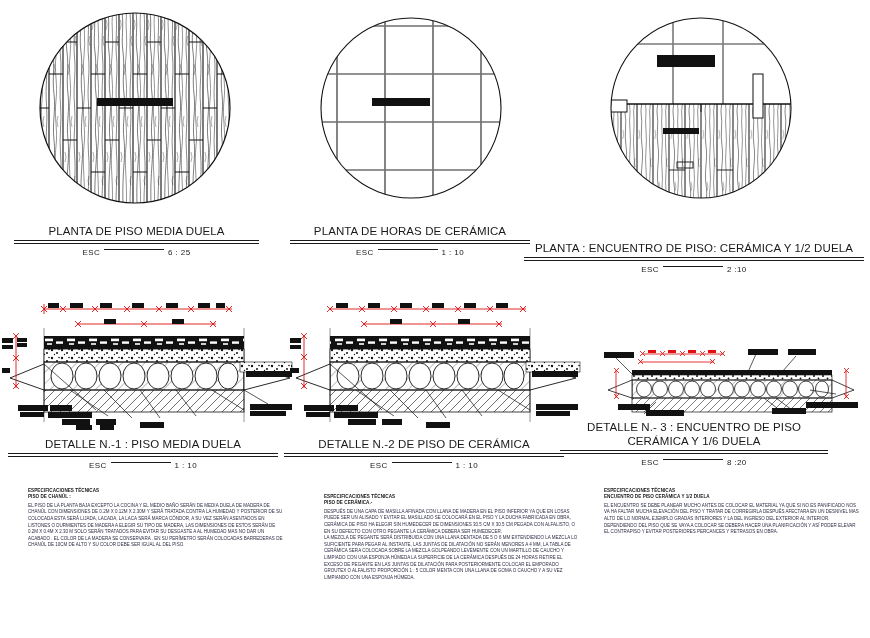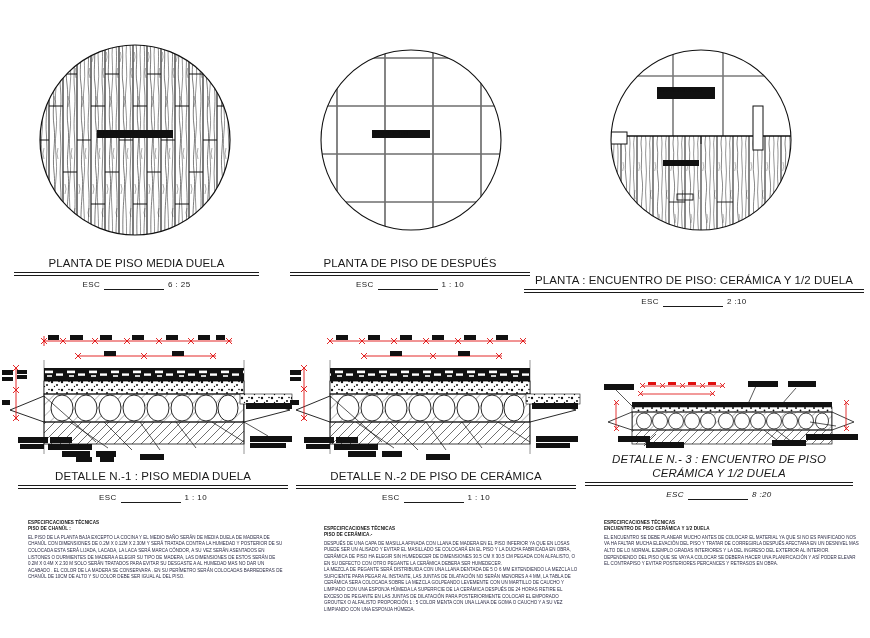--- a/index.html
+++ b/index.html
@@ -1,39 +1,39 @@
 <!DOCTYPE html>
 <html><head>
 <meta charset="utf-8">
 <style>
   html,body{margin:0;padding:0;background:#ffffff;}
   body{
     width:870px;height:638px;position:relative;overflow:hidden;
     font-family:"Liberation Sans", sans-serif;
     color:#1a1a1a;
   }
-  .sheet{position:absolute;inset:0;margin-top:32px;}
+  .sheet{position:absolute;inset:0;}
   .plan-wrap{position:absolute;}
 
   .circ-label{
     position:absolute;background:#111;color:#111;
     font-size:5px;line-height:6px;letter-spacing:-.3px;
     white-space:nowrap;overflow:hidden;
     font-family:"Liberation Sans", sans-serif;
   }
 
   
   .titleblock{position:absolute;text-align:center;}
   .titleblock .t-main{
     font-size:11.5px;letter-spacing:.1px;color:#1a1a1a;white-space:nowrap;
     padding:0 2px 1px 2px;display:inline-block;
   }
   .titleblock .t-main.two-line{white-space:normal;line-height:13.5px;}
   .rule-double{border-top:1.6px solid #1a1a1a;border-bottom:1px solid #1a1a1a;height:2px;margin:1px 0 0 0;}
-  .esc-row{display:flex;align-items:flex-end;justify-content:center;gap:4px;margin-top:4px;font-size:8px;letter-spacing:.4px;}
+  .esc-row{display:flex;align-items:flex-start;justify-content:center;gap:4px;margin-top:4px;font-size:8px;letter-spacing:.4px;}
   .esc-line{display:inline-block;height:0;border-top:1.2px solid #1a1a1a;width:60px;position:relative;top:1px;}
 
   
   .sec{position:absolute;}
   svg{display:block;overflow:visible;}
 
   
   .spec{position:absolute;}
   .spec h4{
     margin:0;font-size:4.6px;line-height:6.4px;font-weight:bold;letter-spacing:.05px;
@@ -105,21 +105,21 @@
           <path d="M22 0 V192 M70 0 V192 M118 0 V192 M166 0 V192"></path>
           <path d="M0 14 H192 M0 62 H192 M0 110 H192 M0 158 H192"></path>
         </g>
       </g>
       <circle cx="96" cy="96" r="90" fill="none" stroke="#111" stroke-width="1.1"></circle>
     </svg>
     <div class="circ-label" style="left:57px;top:86px;width:58px;height:8px;">CERAMICA 30X30</div>
   </div>
 
   <div class="titleblock" style="left:290px;top:221px;width:240px;">
-    <div class="t-main">PLANTA  DE PISO DE DESPUÉS</div>
+    <div class="t-main">PLANTA  DE HORAS DE CERÁMICA</div>
     <div class="rule-double"></div>
     <div class="esc-row">
       <span>ESC</span>
       <span class="esc-line"></span>
       <span>1 : 10</span>
     </div>
   </div>
 
   <div class="plan-wrap" style="left:605px;top:12px;width:192px;height:192px;">
     <svg width="192" height="192" viewBox="0 0 192 192">
@@ -295,21 +295,21 @@
         <rect x="76" y="133" width="16" height="5"></rect>
           <rect x="100" y="133" width="14" height="5"></rect>
         <rect x="140" y="130" width="24" height="6"></rect>
         <rect x="250" y="112" width="42" height="6"></rect>
           <rect x="250" y="119" width="36" height="5"></rect>
         <rect x="246" y="79" width="46" height="6"></rect>
       </g>
     </svg>
   </div>
 
-  <div class="titleblock" style="left:18px;top:434px;width:270px;">
+  <div class="titleblock" style="left:8px;top:434px;width:270px;">
     <div class="t-main">DETALLE N.-1 : PISO MEDIA DUELA</div>
     <div class="rule-double"></div>
     <div class="esc-row">
       <span>ESC</span>
       <span class="esc-line"></span>
       <span>1 : 10</span>
     </div>
   </div>
 
   <div class="sec" style="left:290px;top:292px;width:300px;height:140px;">
@@ -399,21 +399,21 @@
         <rect x="58" y="127" width="28" height="6"></rect>
           <rect x="92" y="127" width="20" height="6"></rect>
         <rect x="136" y="130" width="24" height="6"></rect>
         <rect x="246" y="112" width="42" height="6"></rect>
           <rect x="246" y="119" width="34" height="5"></rect>
         <rect x="242" y="79" width="46" height="6"></rect>
       </g>
     </svg>
   </div>
 
-  <div class="titleblock" style="left:296px;top:434px;width:280px;">
+  <div class="titleblock" style="left:284px;top:434px;width:280px;">
     <div class="t-main">DETALLE N.-2  DE PISO DE CERÁMICA</div>
     <div class="rule-double"></div>
     <div class="esc-row">
       <span>ESC</span>
       <span class="esc-line"></span>
       <span>1 : 10</span>
     </div>
   </div>
 
   <div class="sec" style="left:596px;top:332px;width:274px;height:92px;">
@@ -499,24 +499,24 @@
           <rect x="192" y="17" width="28" height="6"></rect>
         <rect x="22" y="72" width="32" height="6"></rect>
           <rect x="50" y="78" width="38" height="6"></rect>
         <rect x="176" y="76" width="34" height="6"></rect>
           <rect x="210" y="70" width="26" height="6"></rect>
         <rect x="236" y="70" width="26" height="6"></rect>
       </g>
     </svg>
   </div>
 
-  <div class="titleblock" style="left:585px;top:421px;width:268px;font-style:italic;">
+  <div class="titleblock" style="left:560px;top:421px;width:268px;">
     <div class="t-main two-line">
       <span>DETALLE N.- 3 : ENCUENTRO DE PISO</span><br>
-      <span>CERÁMICA Y 1/2 DUELA</span>
+      <span>CERÁMICA Y 1/6 DUELA</span>
     </div>
     <div class="rule-double"></div>
     <div class="esc-row">
       <span>ESC</span>
       <span class="esc-line"></span>
       <span>8 :20</span>
     </div>
   </div>
 
   <div class="spec" style="left:28px;top:488px;width:258px;">

